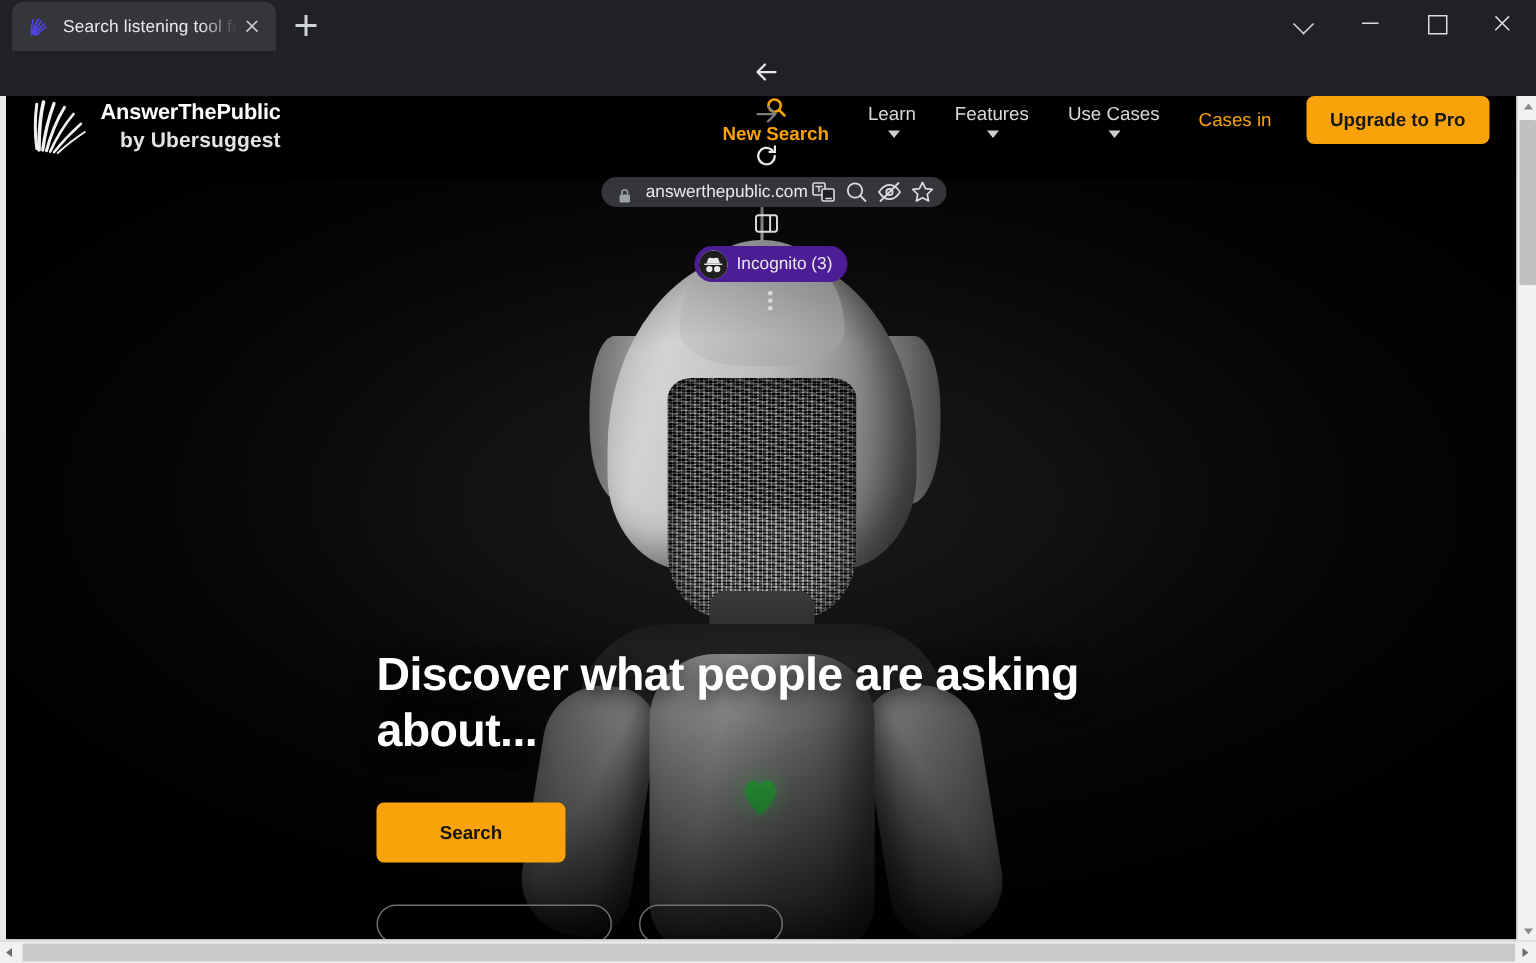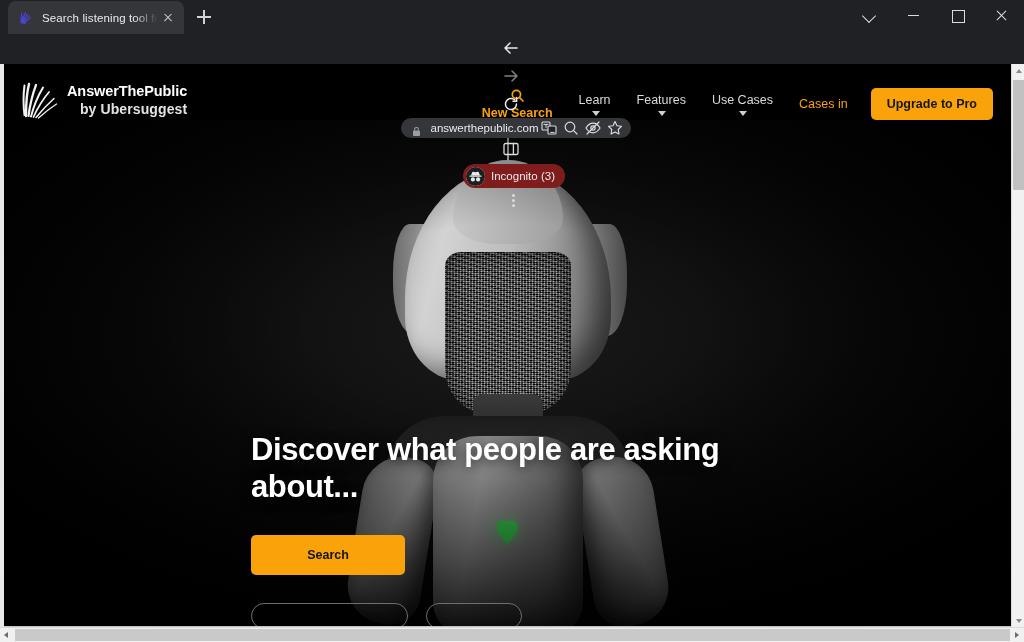--- a/index.html
+++ b/index.html
@@ -169,21 +169,21 @@
   }
   .omni-actions { display: flex; align-items: center; gap: 2px; padding-right: 2px; }
   .omni-icon { width: 20px; height: 20px; position: relative; cursor: pointer; }
 
   .tool-icon { width: 26px; height: 26px; position: relative; cursor: pointer; margin-left: 2px; flex: 0 0 26px; }
 
   .incognito-pill {
     height: 24px;
     display: flex; align-items: center;
     gap: 6px;
-    background: #7f1d1d;
+    background: #4c1d95;
     border-radius: 12px;
     padding: 0 10px 0 3px;
     margin-left: 4px;
     cursor: pointer;
     flex: 0 0 auto;
   }
   .incog-avatar {
     width: 19px; height: 19px;
     border-radius: 50%;
     background: #e8eaed;
@@ -324,21 +324,21 @@
   .r-vignette {
     position: absolute; inset: 0;
     background: radial-gradient(ellipse 64% 58% at 50% 46%, transparent 30%, rgba(0,0,0,.55) 72%, rgba(0,0,0,.95) 100%);
     pointer-events: none;
   }
 
   
   .site-header {
     position: absolute; top: 0; left: 0;
     width: 1007px; height: 56px;
-    display: flex; align-items: flex-end;
+    display: flex; align-items: flex-start;
     padding: 0 18px 0 14px;
     z-index: 10;
     background: #000;
   }
   .logo-wrap { display: flex; align-items: center; gap: 7px; cursor: pointer; }
   .logo-mark { width: 42px; height: 40px; flex: 0 0 42px; }
   .logo-text { display: flex; flex-direction: column; line-height: 1; }
   .logo-name {
     font-size: 14.5px; font-weight: 700; color: #fff;
     letter-spacing: -0.1px;
@@ -421,21 +421,21 @@
   .hints {
     display: flex; gap: 25px;
     margin-top: 9px;
     font-size: 11px;
     color: #e2e2e2;
     white-space: nowrap;
   }
   .hints b { font-weight: 700; color: #fff; }
 
   .btn-search {
-    width: 154px; height: 40px;
+    width: 126px; height: 40px;
     background: #f9a209;
     color: #141414;
     font-size: 12.5px; font-weight: 700;
     border: none; border-radius: 5px;
     cursor: pointer;
     margin-top: 2px;
   }
 
   .selects { display: flex; gap: 18px; margin-top: 28px; }
   .select-pill {

